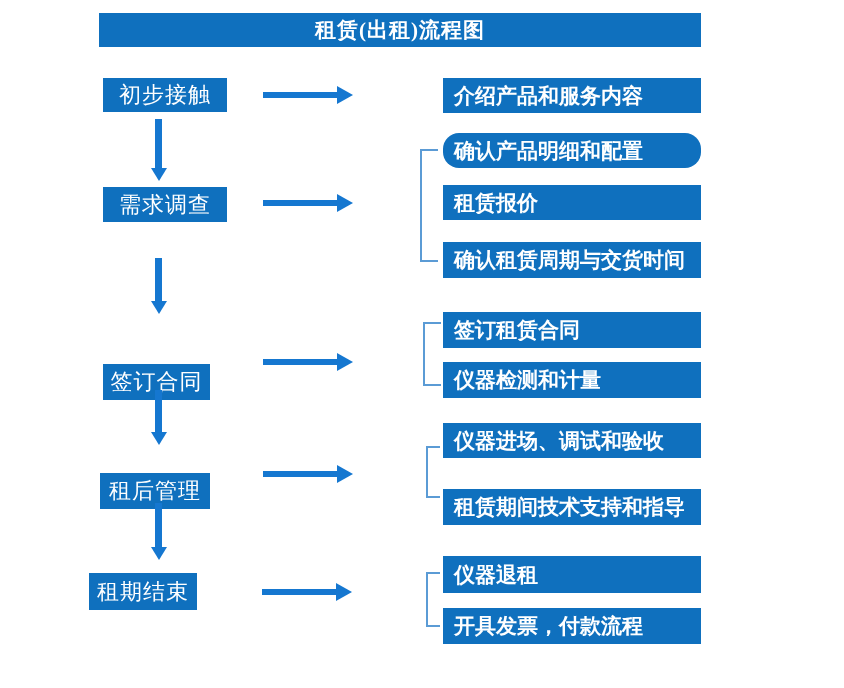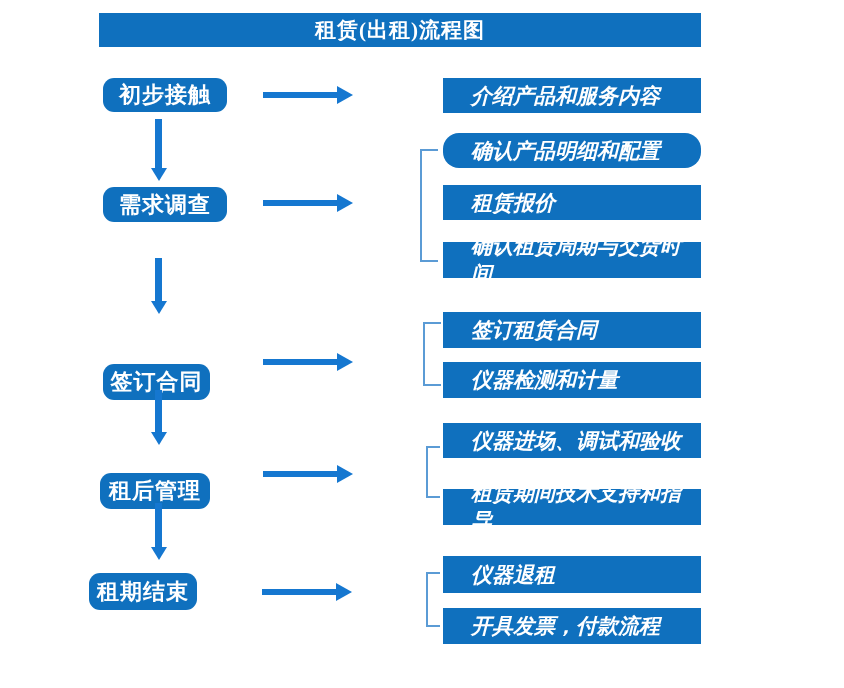--- a/index.html
+++ b/index.html
@@ -24,36 +24,34 @@
     background: var(--box-blue);
     color: var(--text-color);
     font-size: 21px; font-weight: bold;
     text-align: center; line-height: 34px;
     letter-spacing: 1px;
   }
   .stage-box {
     position: absolute;
     background: var(--box-blue);
     color: var(--text-color);
-    font-size: 22px; font-weight: bold;
+    font-size: 22px; font-weight: normal;
     text-align: left;
     display: flex; align-items: center; justify-content: center;
     letter-spacing: 1px;
-    border-radius: 11px;
   }
   .detail-box {
     position: absolute;
     left: 443px; width: 258px;
     background: var(--box-blue);
     color: var(--text-color);
     font-size: 21px; font-weight: bold;
     display: flex; align-items: center;
-    padding-left: 28px;
+    padding-left: 11px;
     box-sizing: border-box;
-    font-style: italic;
   }
   .harrow {
     position: absolute;
     height: 6px; width: 74px;
     background: var(--arrow-blue);
   }
   .harrow::after {
     content: "";
     position: absolute; left: 74px; top: -6px;
     width: 0; height: 0;

